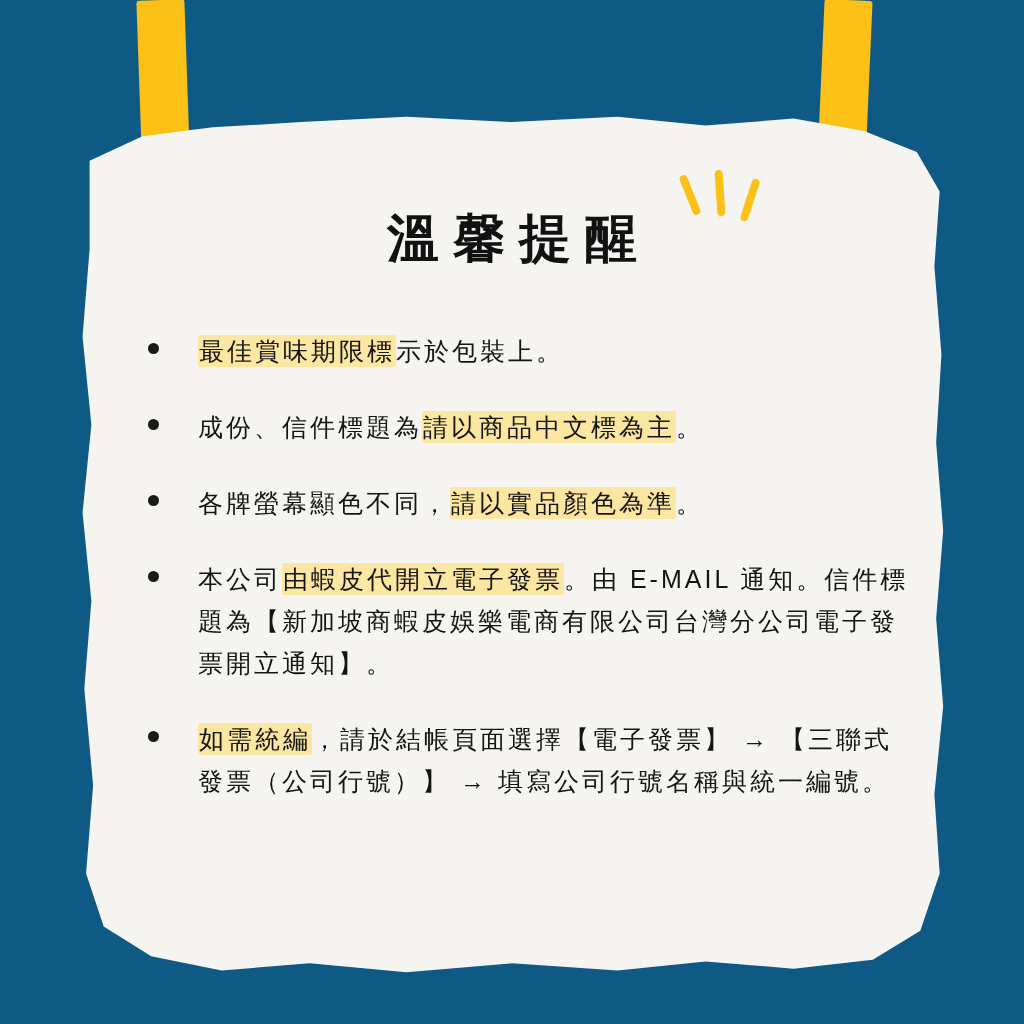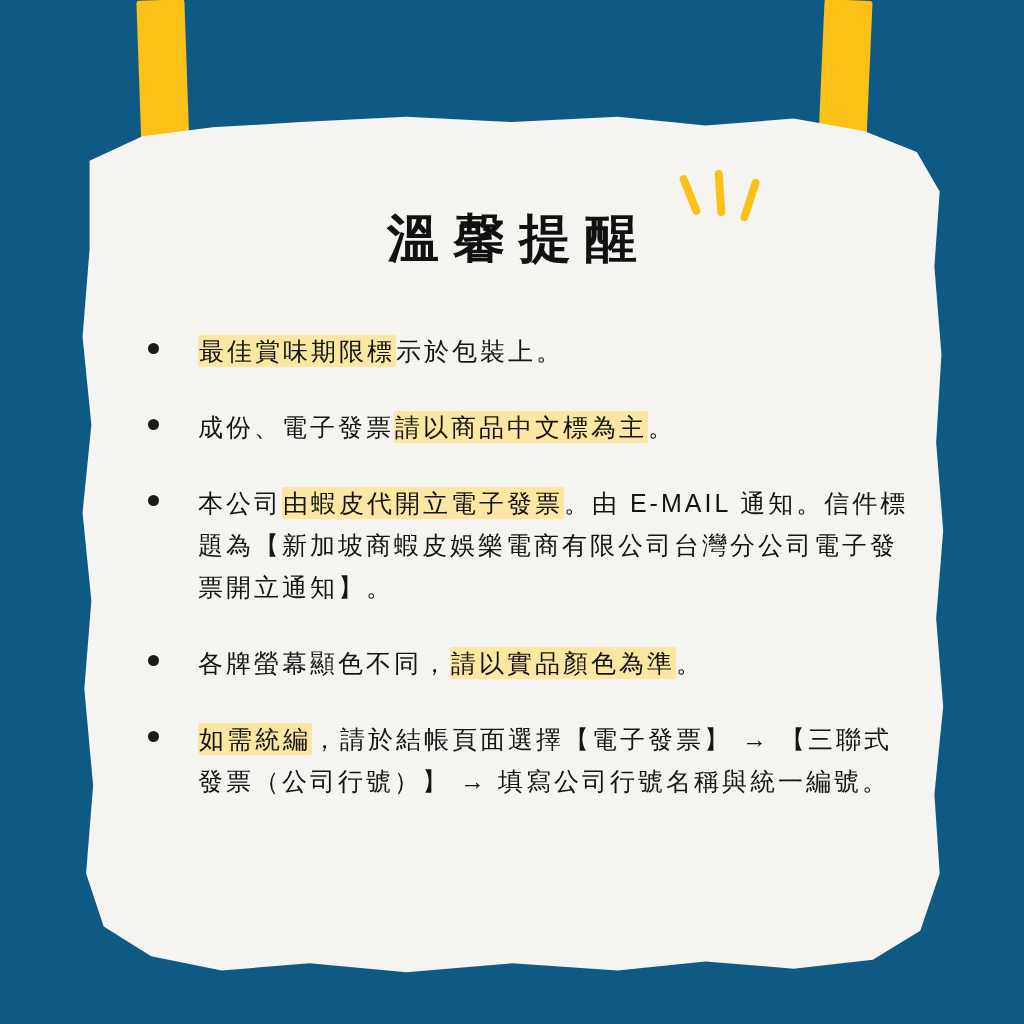--- a/index.html
+++ b/index.html
@@ -155,29 +155,29 @@
       <span class="heading">溫馨提醒</span>
     </div>
 
     <div class="list">
         <div class="item">
           <span class="dot"></span>
           <div class="text"><span class="hl">最佳賞味期限標</span><span>示於包裝上。</span></div>
         </div>
         <div class="item">
           <span class="dot"></span>
-          <div class="text"><span>成份、電子發票</span><span class="hl">請以商品中文標為主</span><span>。</span></div>
+          <div class="text"><span>成份、信件標題為</span><span class="hl">請以商品中文標為主</span><span>。</span></div>
+        </div>
+        <div class="item">
+          <span class="dot"></span>
+          <div class="text"><span>各牌螢幕顯色不同，</span><span class="hl">請以實品顏色為準</span><span>。</span></div>
         </div>
         <div class="item">
           <span class="dot"></span>
           <div class="text"><span>本公司</span><span class="hl">由蝦皮代開立電子發票</span><span>。由 E-MAIL 通知。信件標題為【新加坡商蝦皮娛樂電商有限公司台灣分公司電子發票開立通知】。</span></div>
-        </div>
-        <div class="item">
-          <span class="dot"></span>
-          <div class="text"><span>各牌螢幕顯色不同，</span><span class="hl">請以實品顏色為準</span><span>。</span></div>
         </div>
         <div class="item">
           <span class="dot"></span>
           <div class="text"><span class="hl">如需統編</span><span>，請於結帳頁面選擇【電子發票】 → 【三聯式發票（公司行號）】 → 填寫公司行號名稱與統一編號。</span></div>
         </div>
       </div>
 
   </div>
 </div>
 

